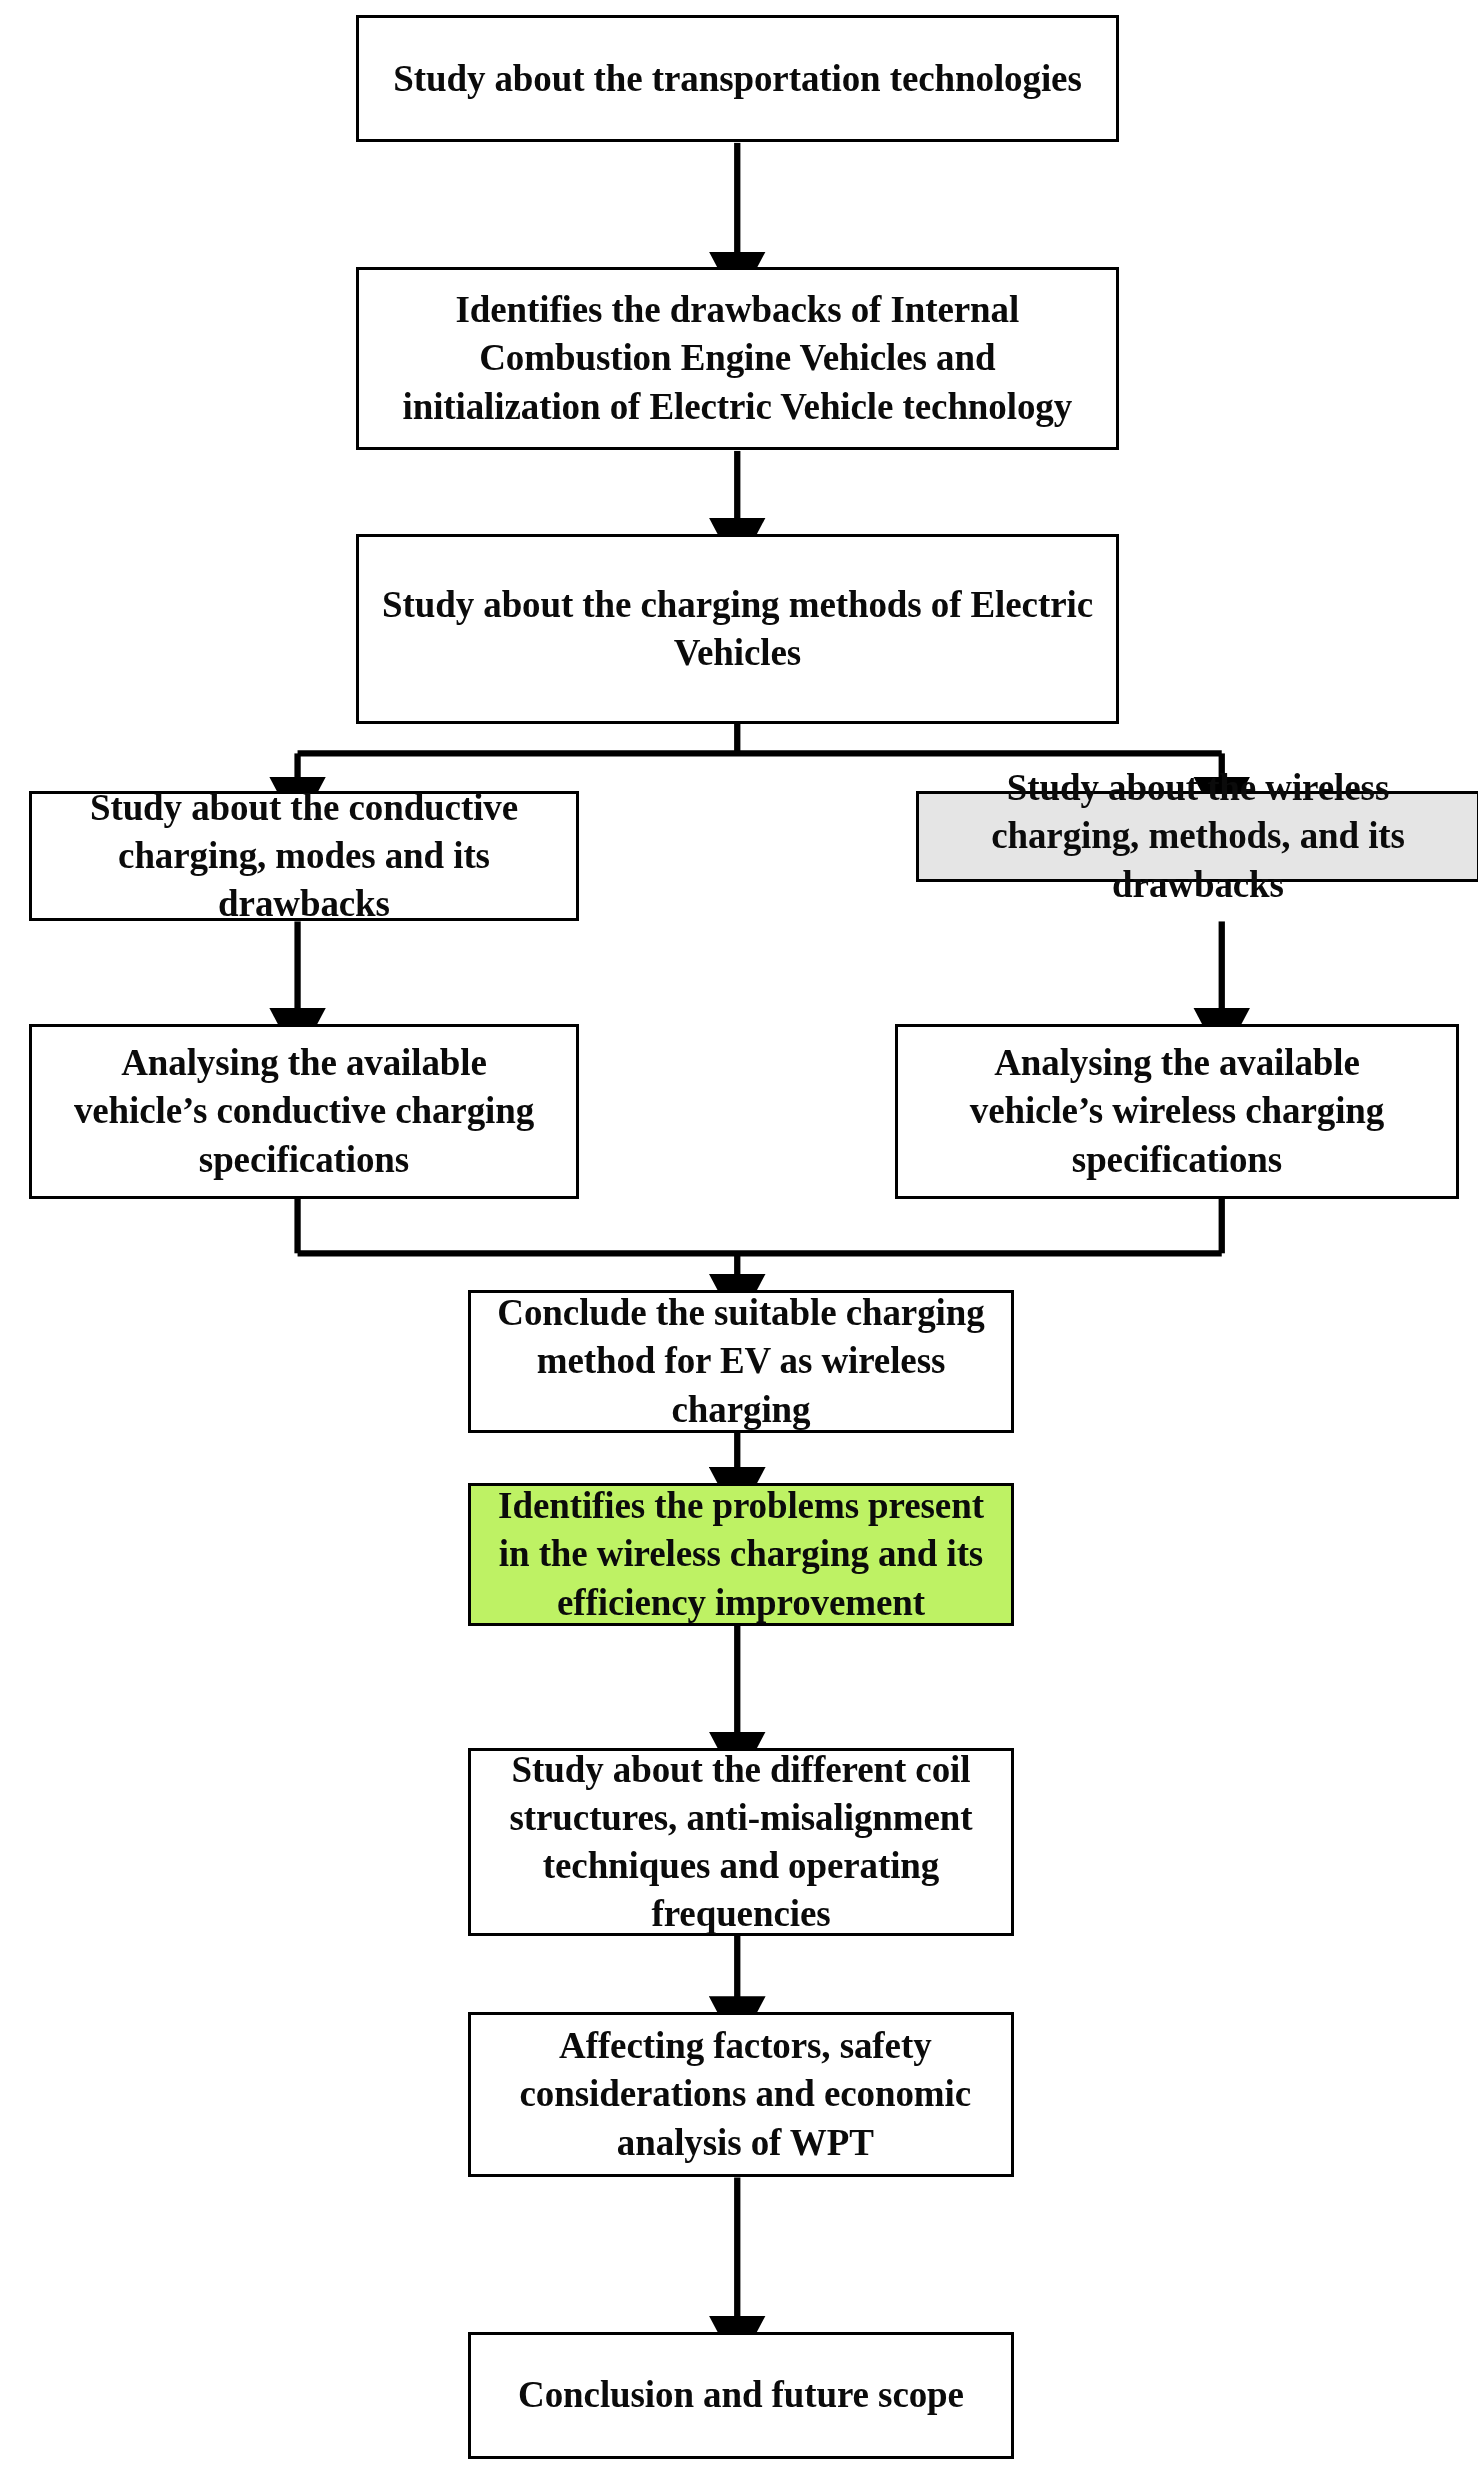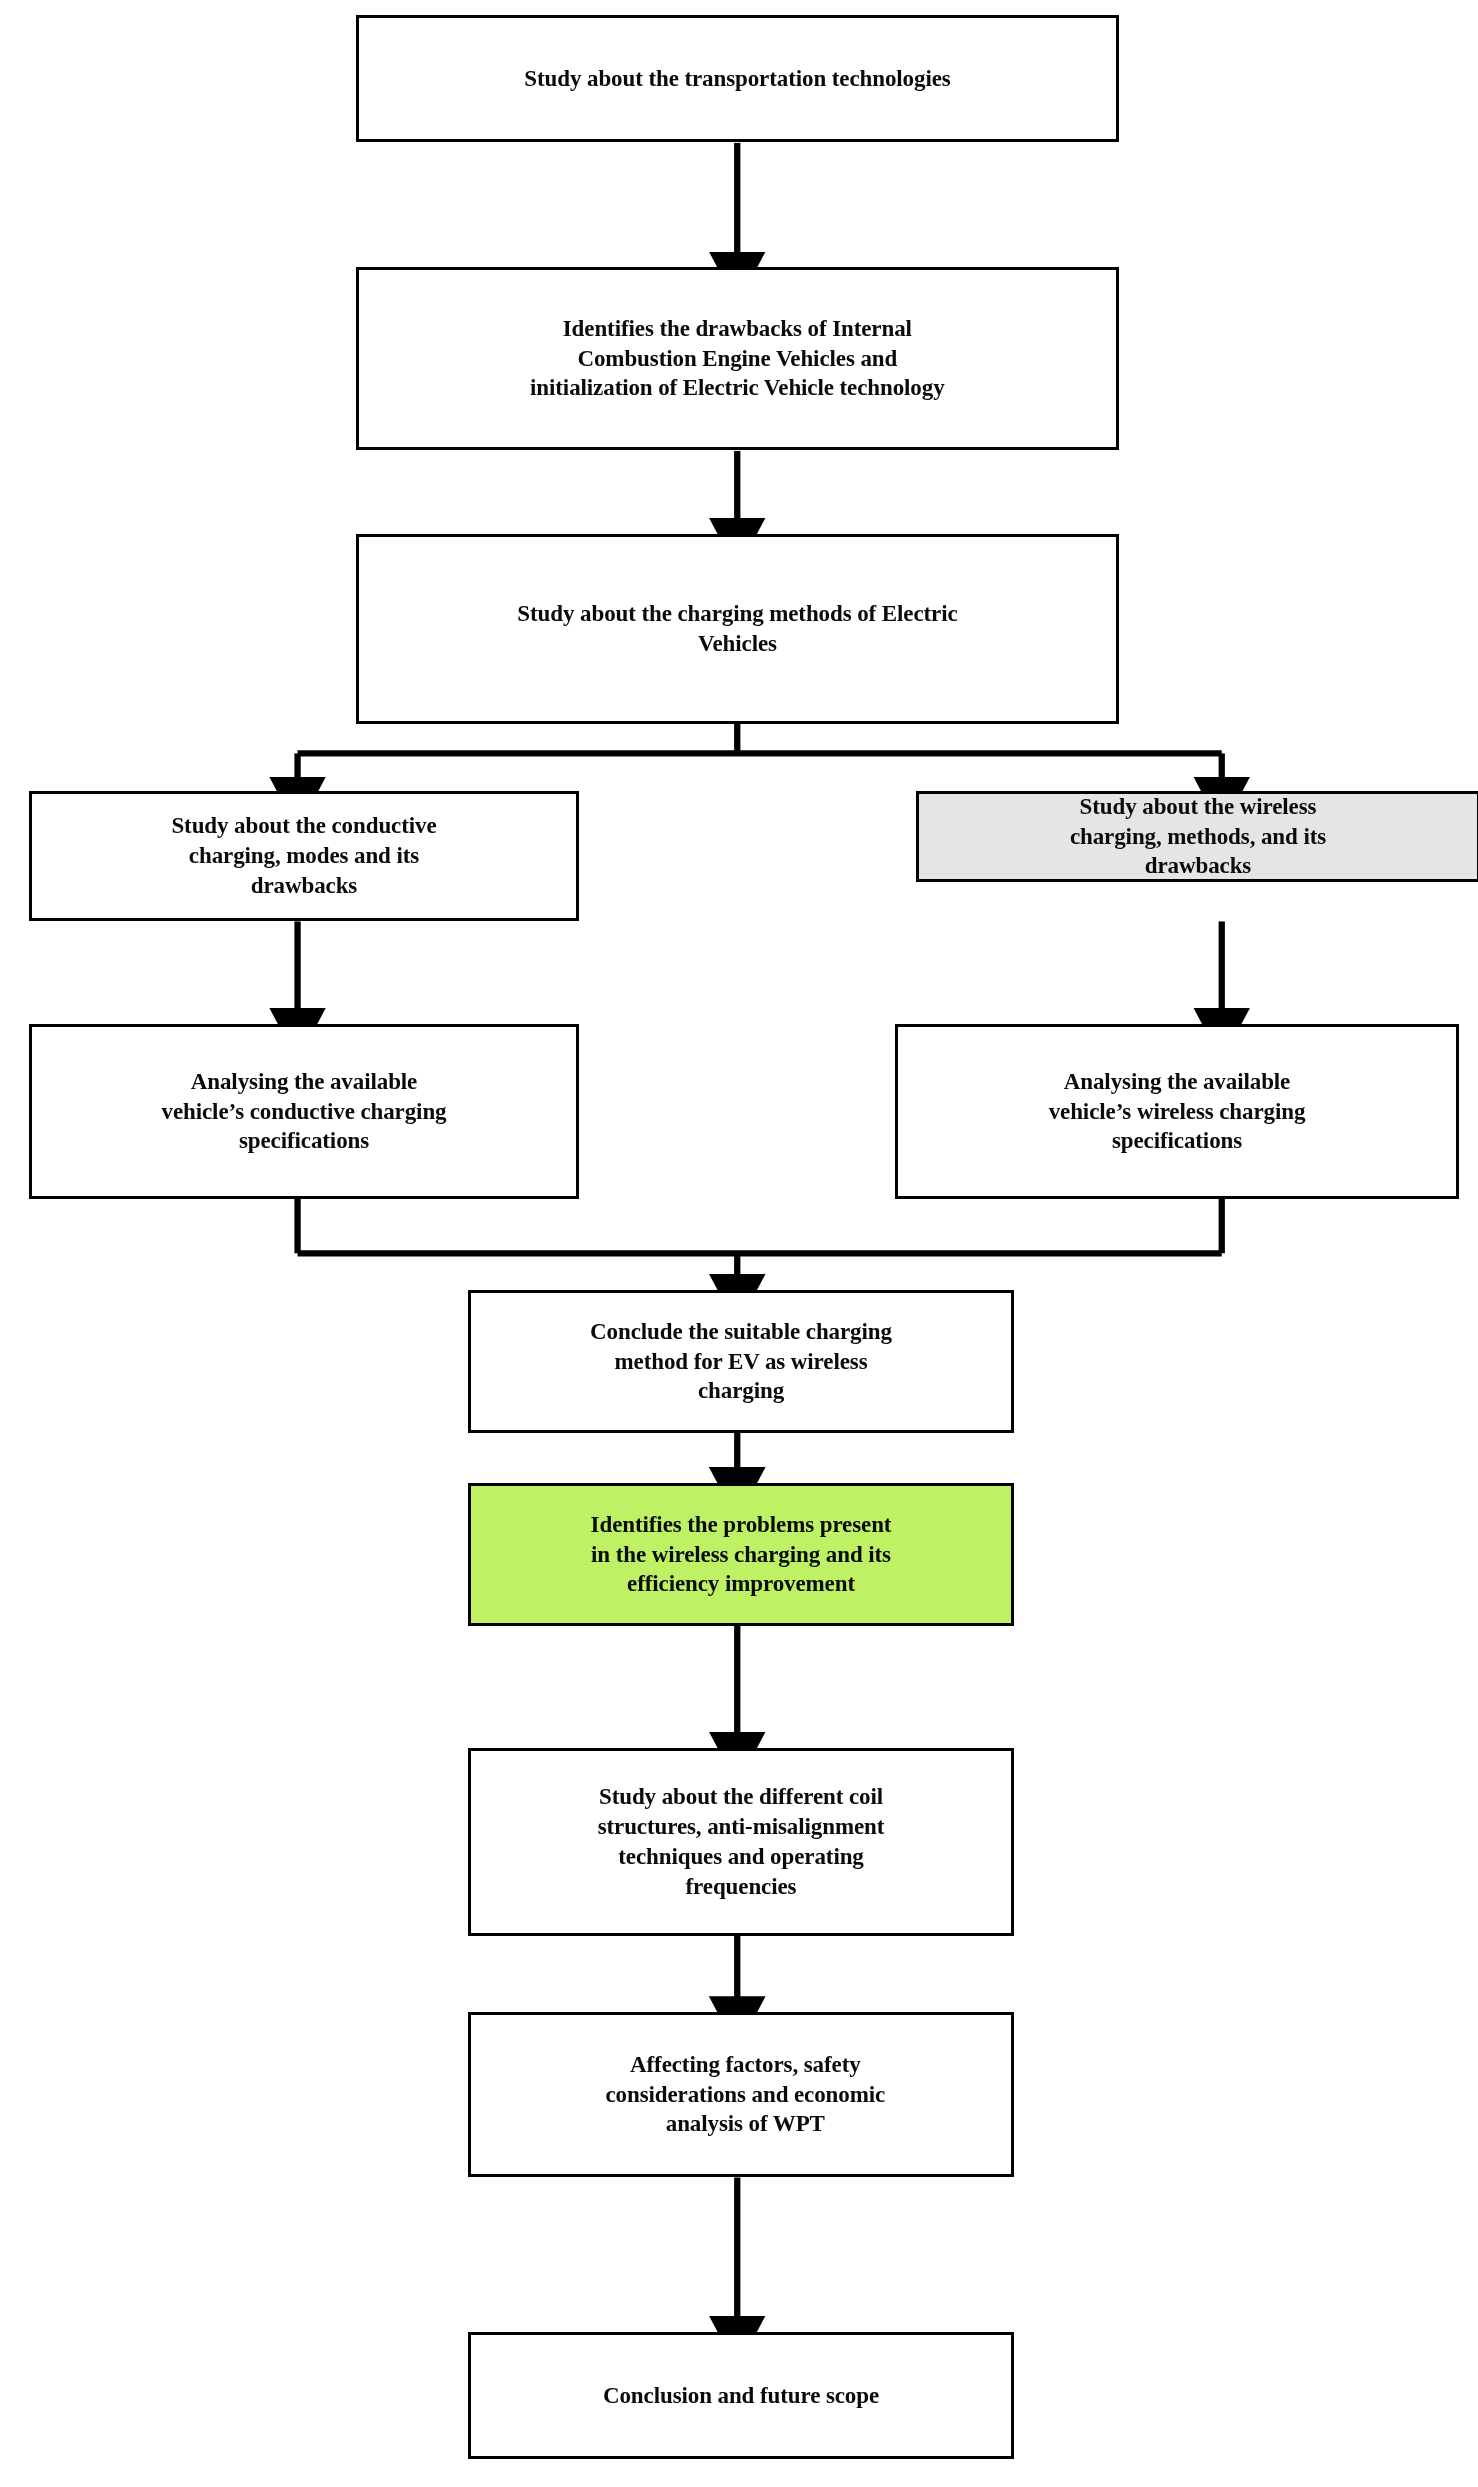--- a/index.html
+++ b/index.html
@@ -34,21 +34,21 @@
     display: flex;
     align-items: center;
     justify-content: center;
     z-index: 2;
   }
   .node-label {
     display: block;
     width: 100%;
     text-align: center;
     font-weight: bold;
-    font-size: 23px;
+    font-size: 37px;
     line-height: 1.30;
     color: #0b0b0b;
     letter-spacing: -0.1px;
     padding: 0 8.4px;
     box-sizing: border-box;
     white-space: pre-line;
   }
 </style>
 </head>
 <body style="background: rgb(255, 255, 255);">

